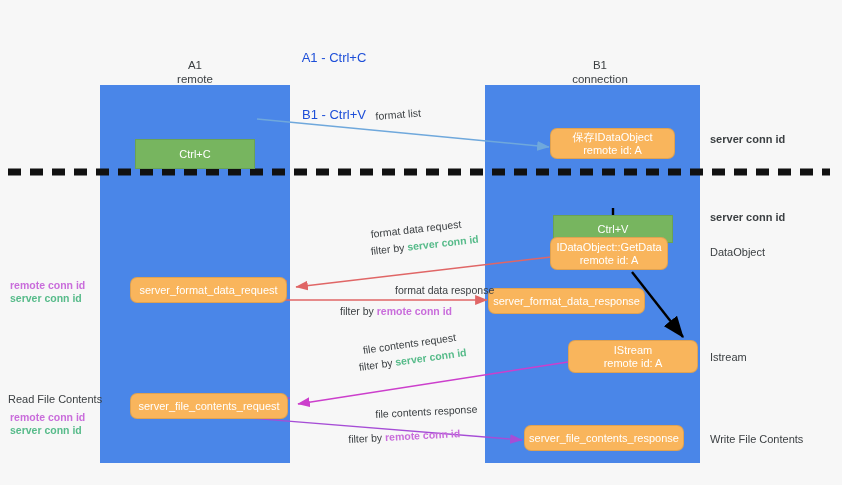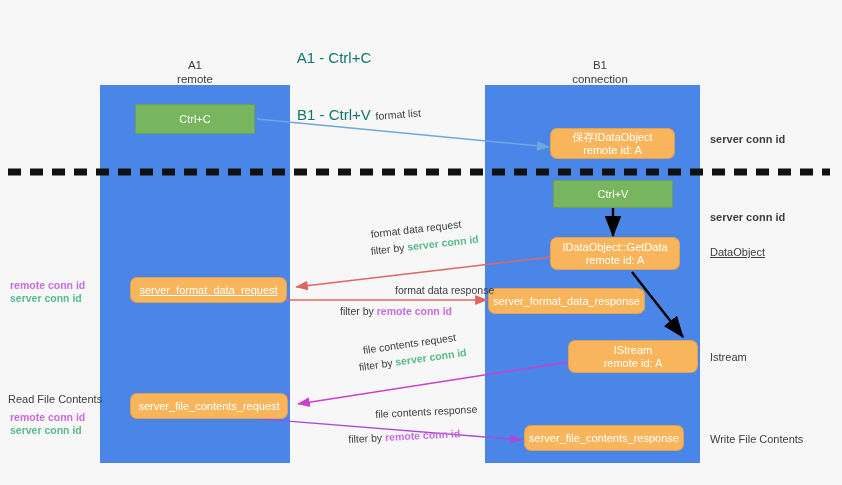--- a/index.html
+++ b/index.html
@@ -29,23 +29,23 @@
     height: 485px;
     pointer-events: none;
   }
 
   
   .title {
     position: absolute;
     left: 0; top: 10px;
     width: 668px;
     text-align: center;
-    font-size: 15px;
+    font-size: 13px;
     line-height: 19px;
-    color: #0f766e;
+    color: #1d4ed8;
     white-space: pre;
   }
 
   
   .lane-head {
     position: absolute;
     text-align: center;
     font-size: 11.5px;
     line-height: 14px;
     color: #3c4043;
@@ -64,21 +64,21 @@
     display: flex;
     flex-direction: column;
     align-items: center;
     justify-content: center;
     text-align: center;
     color: #ffffff;
     font-size: 11px;
     line-height: 13px;
     border: 1px solid rgba(0,0,0,0.10);
   }
-  .node.green { background: #6aa84f; background: #76b35f; }
+  .node.green { background: #6aa84f; background: #76b35f; margin-top: 35px; }
   .node.green { background: #77b55f; }
   .node.orange { background: #f9b55c; border-radius: 7px; }
   .node .l2 { font-size: 11px; }
 
   
   .lbl {
     position: absolute;
     font-size: 10.5px;
     line-height: 13px;
     color: #3c4043;
@@ -174,31 +174,31 @@
 
   <div class="node orange" style="left:550px; top:128px; width:125px; height:31px;">
     <div>保存IDataObject</div>
     <div class="l2">remote id: A</div>
   </div>
 
   <div class="node green" style="left:553px; top:180px; width:120px; height:28px;">
     <div>Ctrl+V</div>
   </div>
 
-  <div class="node orange" style="left:550px; top:237px; width:130px; height:33px;">
+  <div class="node orange" style="left:550px; top:237px; width:118px; height:33px;">
     <div>IDataObject::GetData</div>
     <div class="l2">remote id: A</div>
   </div>
 
   <div class="node orange" style="left:568px; top:340px; width:130px; height:33px;">
     <div>IStream</div>
     <div class="l2">remote id: A</div>
   </div>
 
-  <div class="node orange" style="left:130px; top:277px; width:157px; height:26px;text-decoration:underline;">
+  <div class="node orange" style="left:130px; top:277px; width:157px; height:26px;">
     <div>server_format_data_request</div>
   </div>
 
   <div class="node orange" style="left:488px; top:288px; width:157px; height:26px;">
     <div>server_format_data_response</div>
   </div>
 
   <div class="node orange" style="left:524px; top:425px; width:160px; height:26px;">
     <div>server_file_contents_response</div>
   </div>
@@ -234,21 +234,21 @@
 
   <div class="lbl rot" style="left:375px; top:408px; transform: rotate(-3deg);">
     <span>file contents response</span>
   </div>
   <div class="lbl rot" style="left:348px; top:433px; transform: rotate(-3deg);">
     <span class="plain-t">filter by </span><span class="magenta-t">remote conn id</span>
   </div>
 
   <div class="sidelabel green-t" style="left:710px; top:132px;">server conn id</div>
   <div class="sidelabel green-t" style="left:710px; top:210px;">server conn id</div>
-  <div class="sidelabel" style="left:710px; top:245px;text-decoration:underline;">DataObject</div>
+  <div class="sidelabel" style="left:710px; top:245px;">DataObject</div>
   <div class="sidelabel" style="left:710px; top:350px;">Istream</div>
   <div class="sidelabel" style="left:710px; top:432px;">Write File Contents</div>
 
   <div class="legend magenta-t" style="left:10px; top:279px;">remote conn id</div>
   <div class="legend green-t" style="left:10px; top:292px;">server conn id</div>
 
   <div class="sidelabel" style="left:8px; top:392px;text-align:center;">Read File Contents</div>
   <div class="legend magenta-t" style="left:10px; top:411px;">remote conn id</div>
   <div class="legend green-t" style="left:10px; top:424px;">server conn id</div>
 

